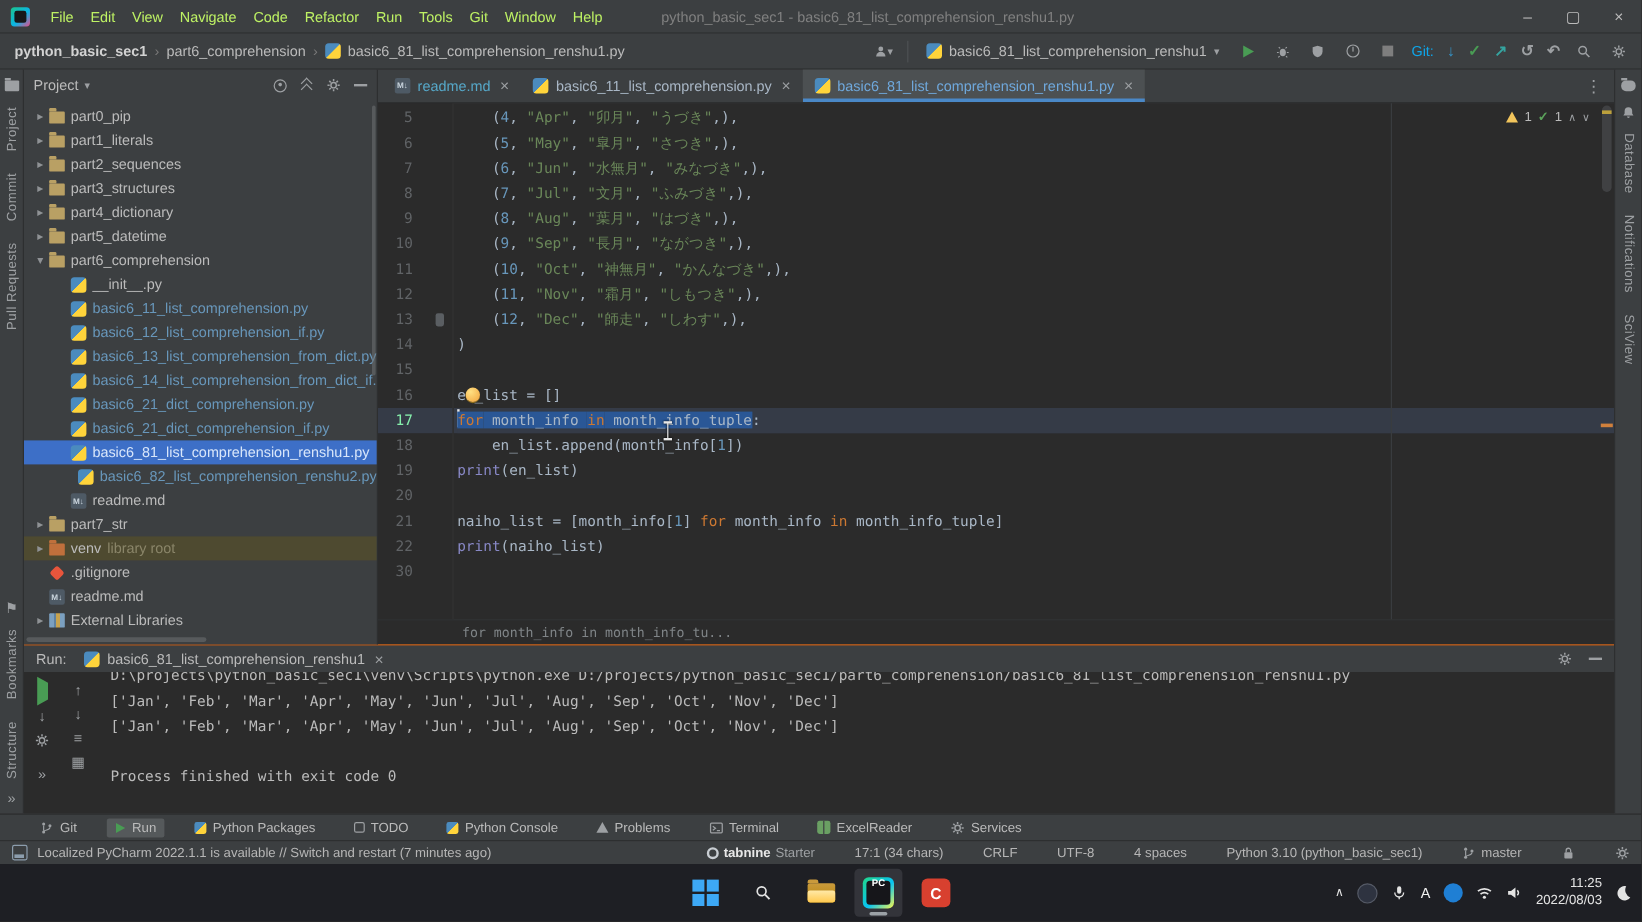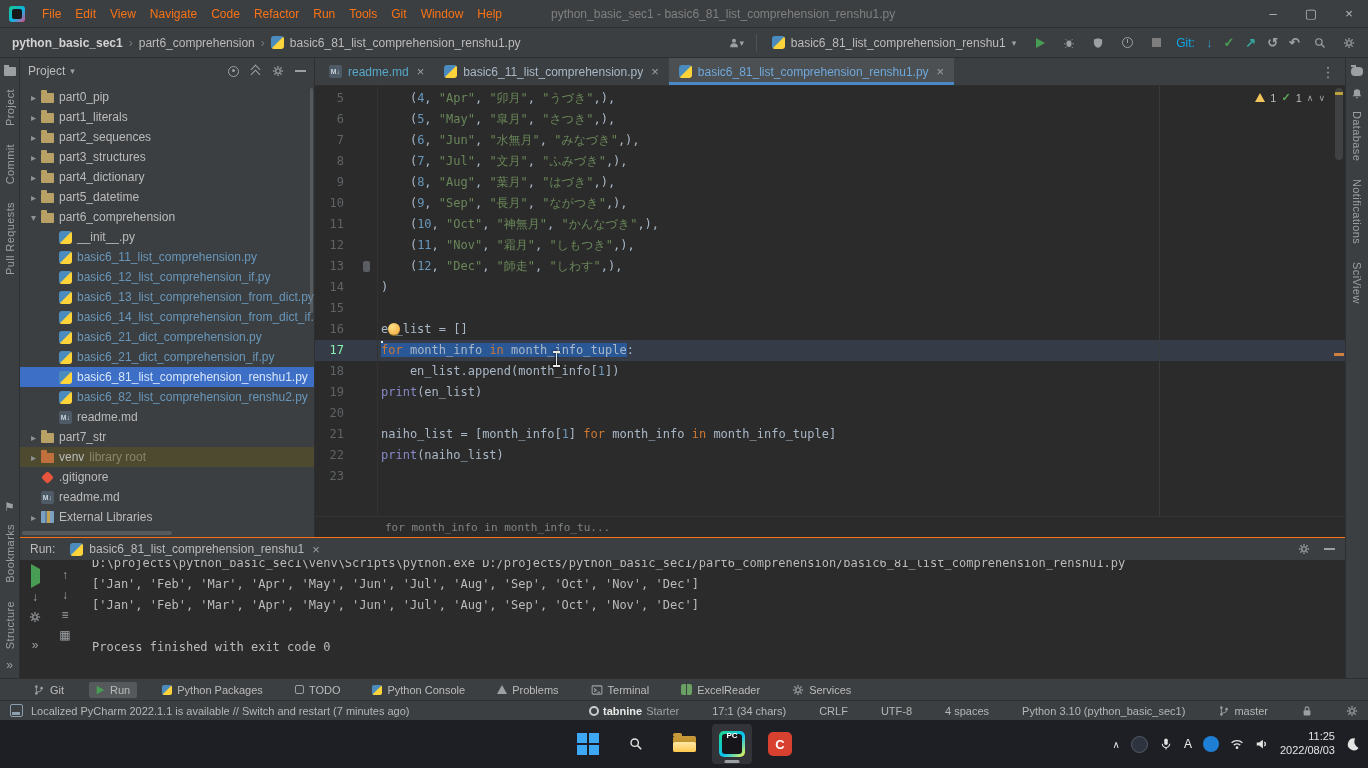--- a/index.html
+++ b/index.html
@@ -5,21 +5,21 @@
 *{margin:0;padding:0;box-sizing:border-box}
 html,body{width:1368px;height:768px;overflow:hidden;background:#2B2B2B;
   font-family:"Liberation Sans",sans-serif;font-size:12px;color:#BBBBBB}
 #root{width:1368px;height:768px;display:flex;flex-direction:column}
 
 
 .titlebar{height:28px;background:#3C3F41;border-bottom:1px solid #2D2F30;display:flex;align-items:center;flex:none}
 .app-logo{width:16px;height:16px;border-radius:3px;margin:0 10px 0 9px;flex:none;
   background:linear-gradient(135deg,#1CC48A,#0AB5E6 55%,#E84C8B);position:relative}
 .app-logo::after{content:'';position:absolute;inset:3px;background:#17181A;border-radius:2px}
-.menu-item{padding:0 7px;color:#f97316;cursor:default}
+.menu-item{padding:0 7px;color:#bef264;cursor:default}
 .win-title{margin-left:42px;color:#808080;white-space:nowrap}
 .win-controls{margin-left:auto;display:flex;height:100%}
 .win-btn{width:38px;height:100%;display:flex;align-items:center;justify-content:center;color:#BBBBBB;font-size:13px}
 
 
 .navbar{height:30px;background:#3C3F41;border-bottom:1px solid #2D2F30;display:flex;align-items:center;flex:none;padding:0 10px;white-space:nowrap}
 .crumb{padding:0 2px;color:#BBBBBB}
 .crumb-b{font-weight:bold;color:#D2D2D2}
 .crumb-sep{color:#787878;padding:0 4px}
 .bc-ic{display:inline-flex;margin:0 4px 0 2px;vertical-align:-2px}
@@ -446,21 +446,21 @@
               <div class="tree-row" style="padding-left: 24px;">
                 <span class="chev"></span>
                 <span class="i-py"></span>
                 <span class="tlabel mod">basic6_21_dict_comprehension_if.py</span>
               </div>
               <div class="tree-row sel" style="padding-left: 24px;">
                 <span class="chev"></span>
                 <span class="i-py"></span>
                 <span class="tlabel mod">basic6_81_list_comprehension_renshu1.py</span>
               </div>
-              <div class="tree-row" style="padding-left: 24px;">
+              <div class="tree-row" style="padding-left: 24px; justify-content: flex-end;">
                 <span class="chev"></span>
                 <span class="i-py"></span>
                 <span class="tlabel mod">basic6_82_list_comprehension_renshu2.py</span>
               </div>
               <div class="tree-row" style="padding-left: 24px;">
                 <span class="chev"></span>
                 <span class="i-md"></span>
                 <span class="tlabel plain">readme.md</span>
               </div>
               <div class="tree-row" style="padding-left: 6px;">
@@ -526,21 +526,21 @@
                 <div class="gl">13<span class="gmark"></span></div>
                 <div class="gl">14</div>
                 <div class="gl">15</div>
                 <div class="gl">16</div>
                 <div class="gl cur">17</div>
                 <div class="gl">18</div>
                 <div class="gl">19</div>
                 <div class="gl">20</div>
                 <div class="gl">21</div>
                 <div class="gl">22</div>
-                <div class="gl">23</div>
+                <div class="gl">30</div>
               </div>
             <div class="code">
                 <div class="cl"><span class="c-p">    (</span><span class="c-n">4</span><span class="c-p">, </span><span class="c-s">"Apr"</span><span class="c-p">, </span><span class="c-s">"卯月"</span><span class="c-p">, </span><span class="c-s">"うづき"</span><span class="c-p">,),</span></div>
                 <div class="cl"><span class="c-p">    (</span><span class="c-n">5</span><span class="c-p">, </span><span class="c-s">"May"</span><span class="c-p">, </span><span class="c-s">"皐月"</span><span class="c-p">, </span><span class="c-s">"さつき"</span><span class="c-p">,),</span></div>
                 <div class="cl"><span class="c-p">    (</span><span class="c-n">6</span><span class="c-p">, </span><span class="c-s">"Jun"</span><span class="c-p">, </span><span class="c-s">"水無月"</span><span class="c-p">, </span><span class="c-s">"みなづき"</span><span class="c-p">,),</span></div>
                 <div class="cl"><span class="c-p">    (</span><span class="c-n">7</span><span class="c-p">, </span><span class="c-s">"Jul"</span><span class="c-p">, </span><span class="c-s">"文月"</span><span class="c-p">, </span><span class="c-s">"ふみづき"</span><span class="c-p">,),</span></div>
                 <div class="cl"><span class="c-p">    (</span><span class="c-n">8</span><span class="c-p">, </span><span class="c-s">"Aug"</span><span class="c-p">, </span><span class="c-s">"葉月"</span><span class="c-p">, </span><span class="c-s">"はづき"</span><span class="c-p">,),</span></div>
                 <div class="cl"><span class="c-p">    (</span><span class="c-n">9</span><span class="c-p">, </span><span class="c-s">"Sep"</span><span class="c-p">, </span><span class="c-s">"長月"</span><span class="c-p">, </span><span class="c-s">"ながつき"</span><span class="c-p">,),</span></div>
                 <div class="cl"><span class="c-p">    (</span><span class="c-n">10</span><span class="c-p">, </span><span class="c-s">"Oct"</span><span class="c-p">, </span><span class="c-s">"神無月"</span><span class="c-p">, </span><span class="c-s">"かんなづき"</span><span class="c-p">,),</span></div>
                 <div class="cl"><span class="c-p">    (</span><span class="c-n">11</span><span class="c-p">, </span><span class="c-s">"Nov"</span><span class="c-p">, </span><span class="c-s">"霜月"</span><span class="c-p">, </span><span class="c-s">"しもつき"</span><span class="c-p">,),</span></div>

